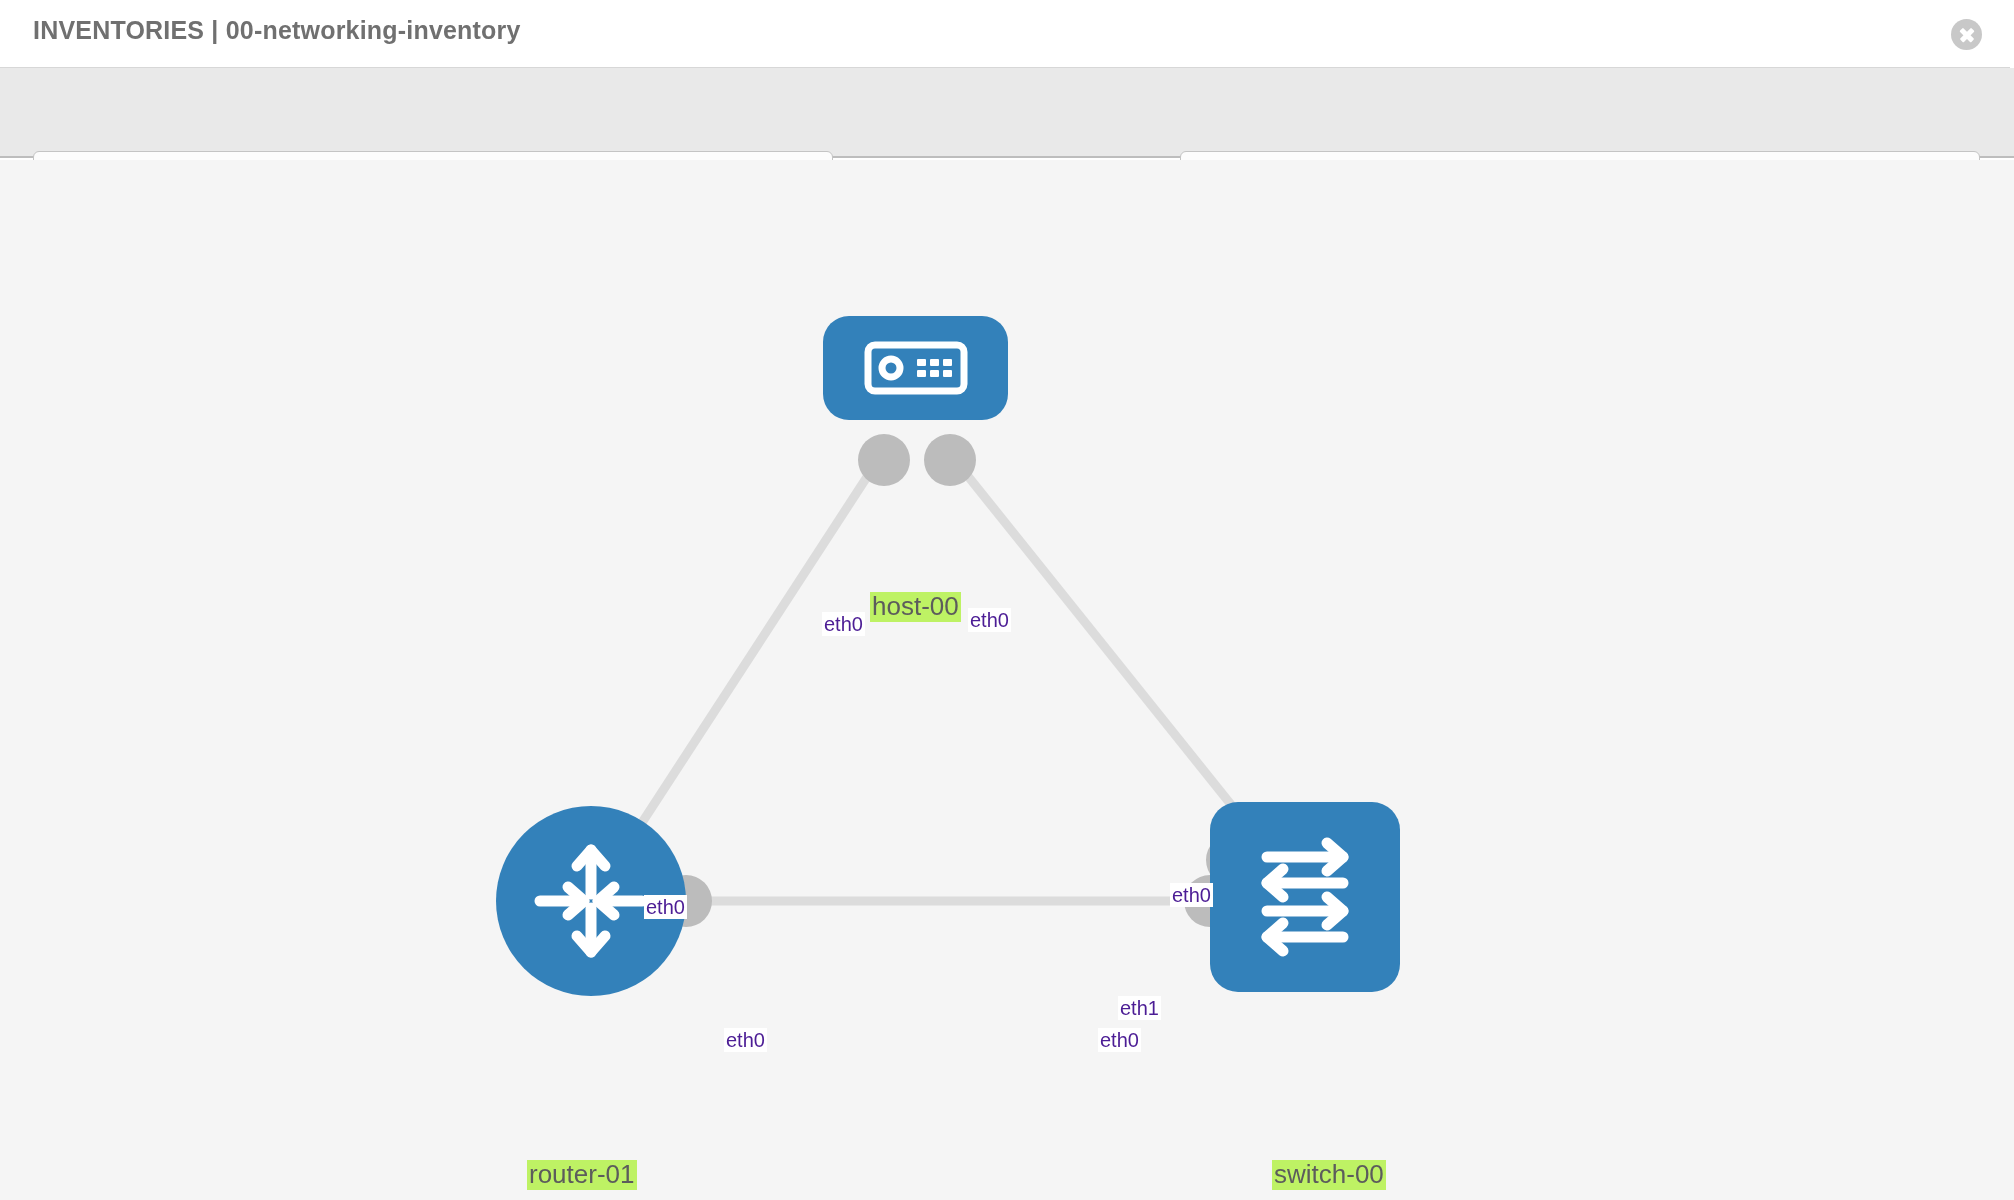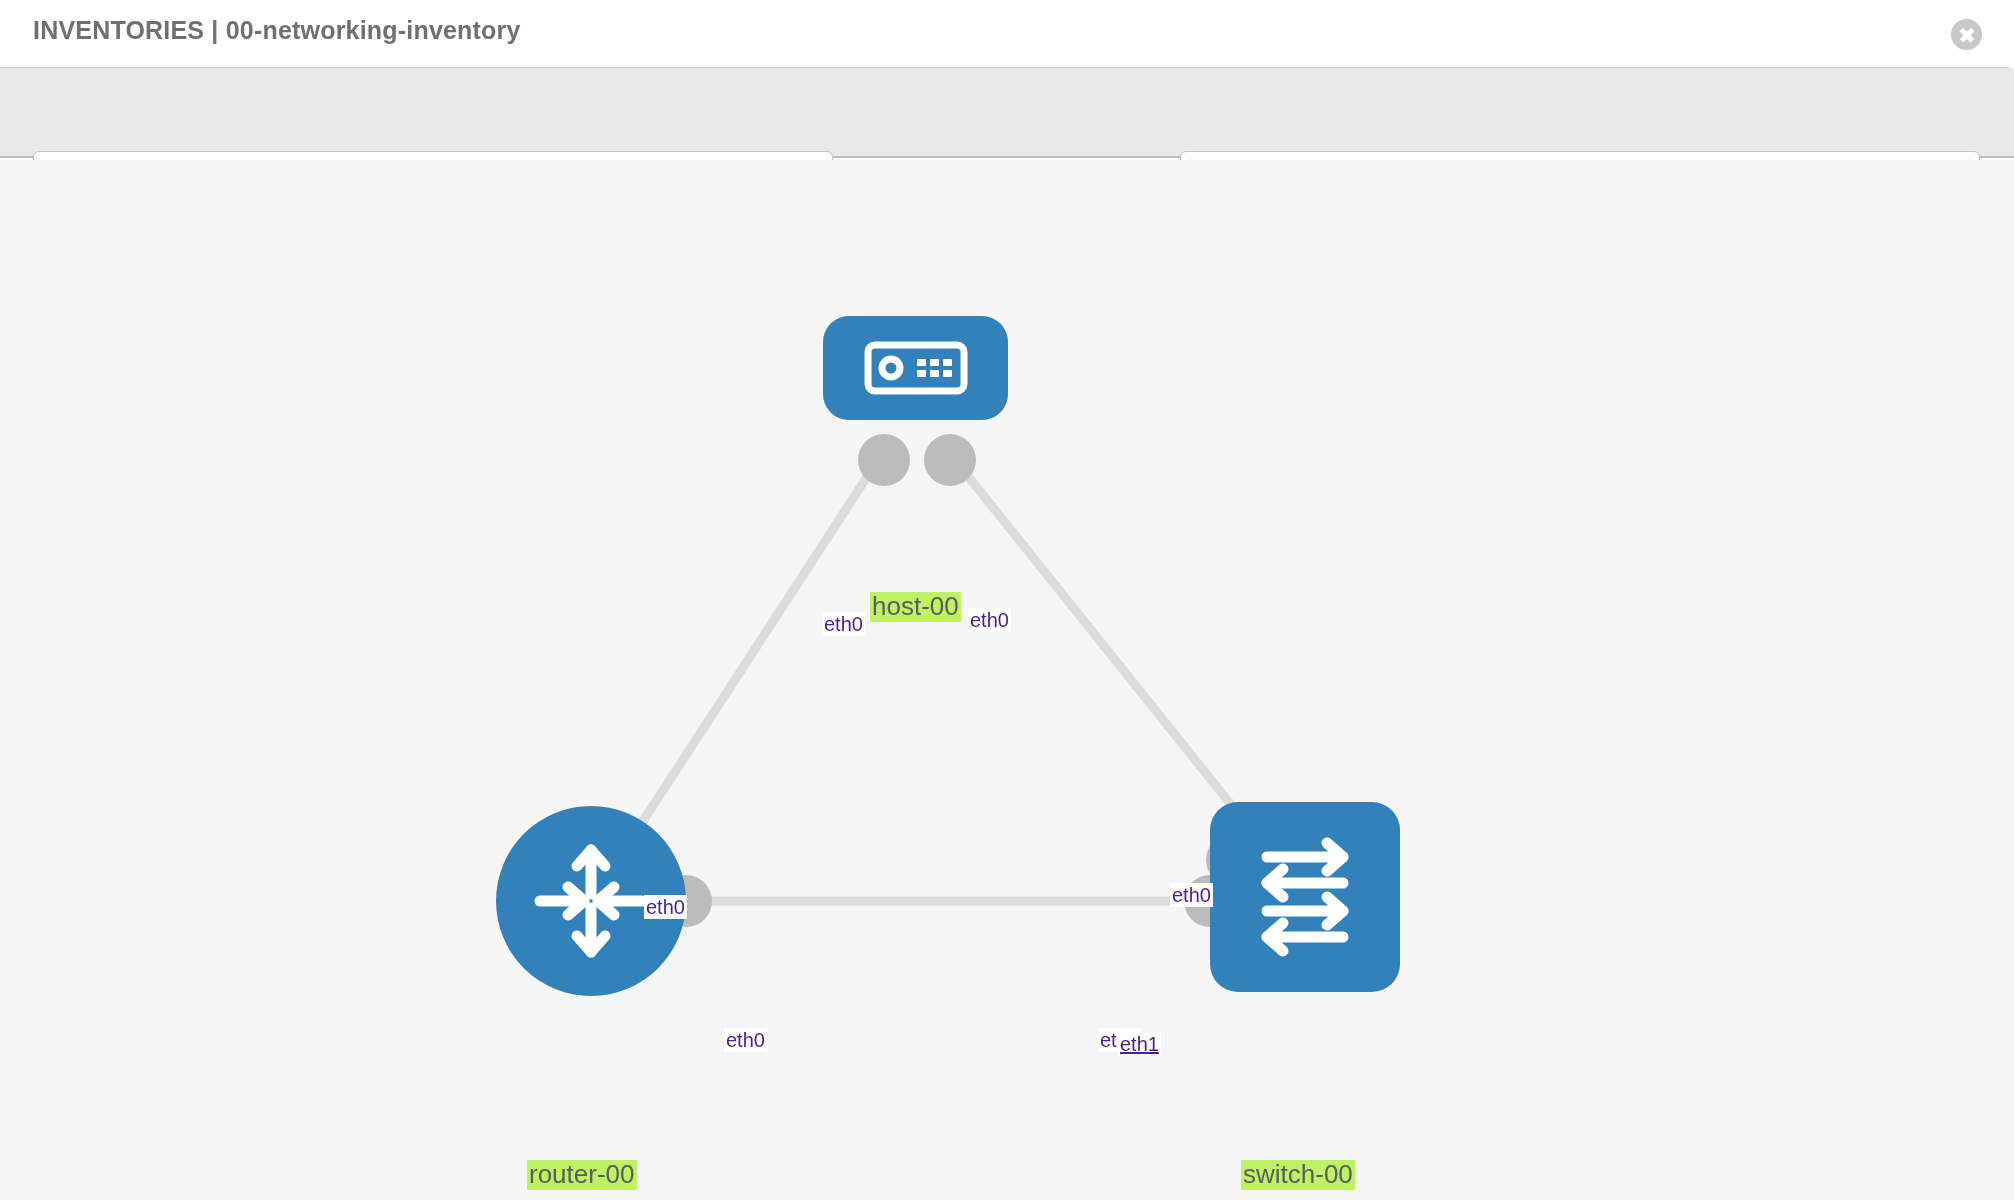--- a/index.html
+++ b/index.html
@@ -159,38 +159,38 @@
     position: absolute;
     font-size: 26px;
     color: #5c5c5c;
     background: #bef264;
     white-space: nowrap;
     padding: 0 2px;
     line-height: 1.15;
   }
   #label-host   { left: 870px; top: 432px; }
   #label-router { left: 527px; top: 1000px; }
-  #label-switch { left: 1241px; top: 1000px; }
+  #label-switch { left: 1272px; top: 1000px; }
 
   .iface-label {
     position: absolute;
     font-size: 20px;
     color: #4c1d95;
     background: #ffffff;
     white-space: nowrap;
     padding: 0 2px;
     line-height: 1.2;
   }
   #iface-host-left   { left: 822px; top: 452px; }
   #iface-host-right  { left: 968px; top: 448px; }
   #iface-router-up   { left: 644px; top: 735px; }
   #iface-switch-up   { left: 1170px; top: 723px; }
   #iface-router-rt   { left: 724px; top: 868px; }
   #iface-switch-lt-a { left: 1098px; top: 868px; }
-  #iface-switch-lt-b { left: 1118px; top: 872px; text-decoration: underline; }
+  #iface-switch-lt-b { left: 1118px; top: 836px; }
 </style>
 </head>
 <body>
 
 <div id="app">
 
   <div class="header">
     <div class="header-title">INVENTORIES | 00-networking-inventory</div>
     <div class="close-btn"></div>
   </div>
@@ -278,21 +278,21 @@
           <polyline points="40,34 24,48 40,62"></polyline>
           <line x1="24" y1="76" x2="100" y2="76"></line>
           <polyline points="84,62 100,76 84,90"></polyline>
           <line x1="100" y1="102" x2="24" y2="102"></line>
           <polyline points="40,88 24,102 40,116"></polyline>
         </g>
       </svg>
     </div>
 
     <div class="node-label" id="label-host">host-00</div>
-    <div class="node-label" id="label-router">router-00</div>
+    <div class="node-label" id="label-router">router-01</div>
     <div class="node-label" id="label-switch">switch-00</div>
 
     <div class="iface-label" id="iface-host-left">eth0</div>
     <div class="iface-label" id="iface-host-right">eth0</div>
     <div class="iface-label" id="iface-router-up">eth0</div>
     <div class="iface-label" id="iface-switch-up">eth0</div>
     <div class="iface-label" id="iface-router-rt">eth0</div>
     <div class="iface-label" id="iface-switch-lt-a">eth0</div>
     <div class="iface-label" id="iface-switch-lt-b">eth1</div>
 

